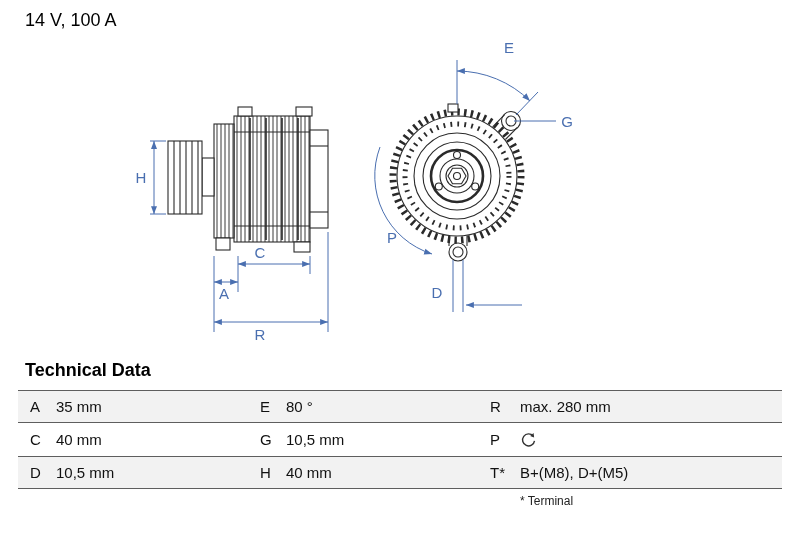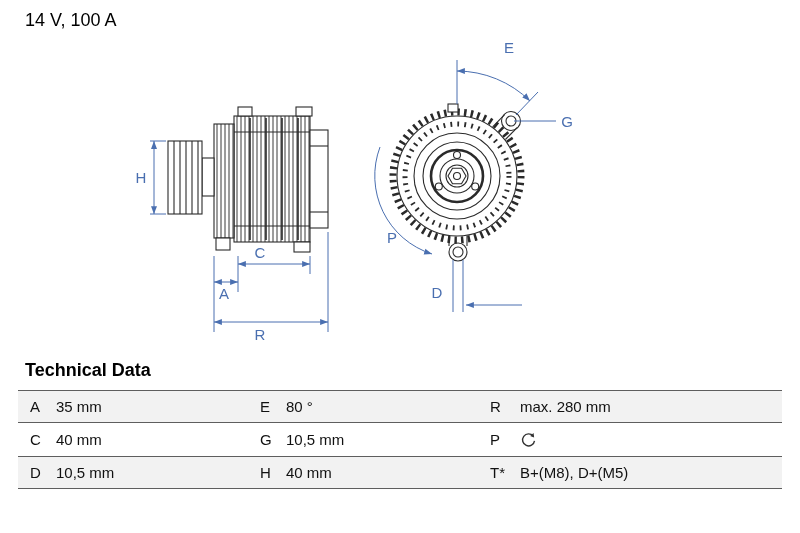--- a/index.html
+++ b/index.html
@@ -184,13 +184,14 @@
       <tr class="shade">
         <td class="key">D</td>
         <td>10,5 mm</td>
         <td class="key">H</td>
         <td>40 mm</td>
         <td class="key">T*</td>
         <td>B+(M8), D+(M5)</td>
       </tr>
     </tbody>
   </table>
+  <div class="footnote">* Terminal</div>
 </div>
 
 </body></html>

